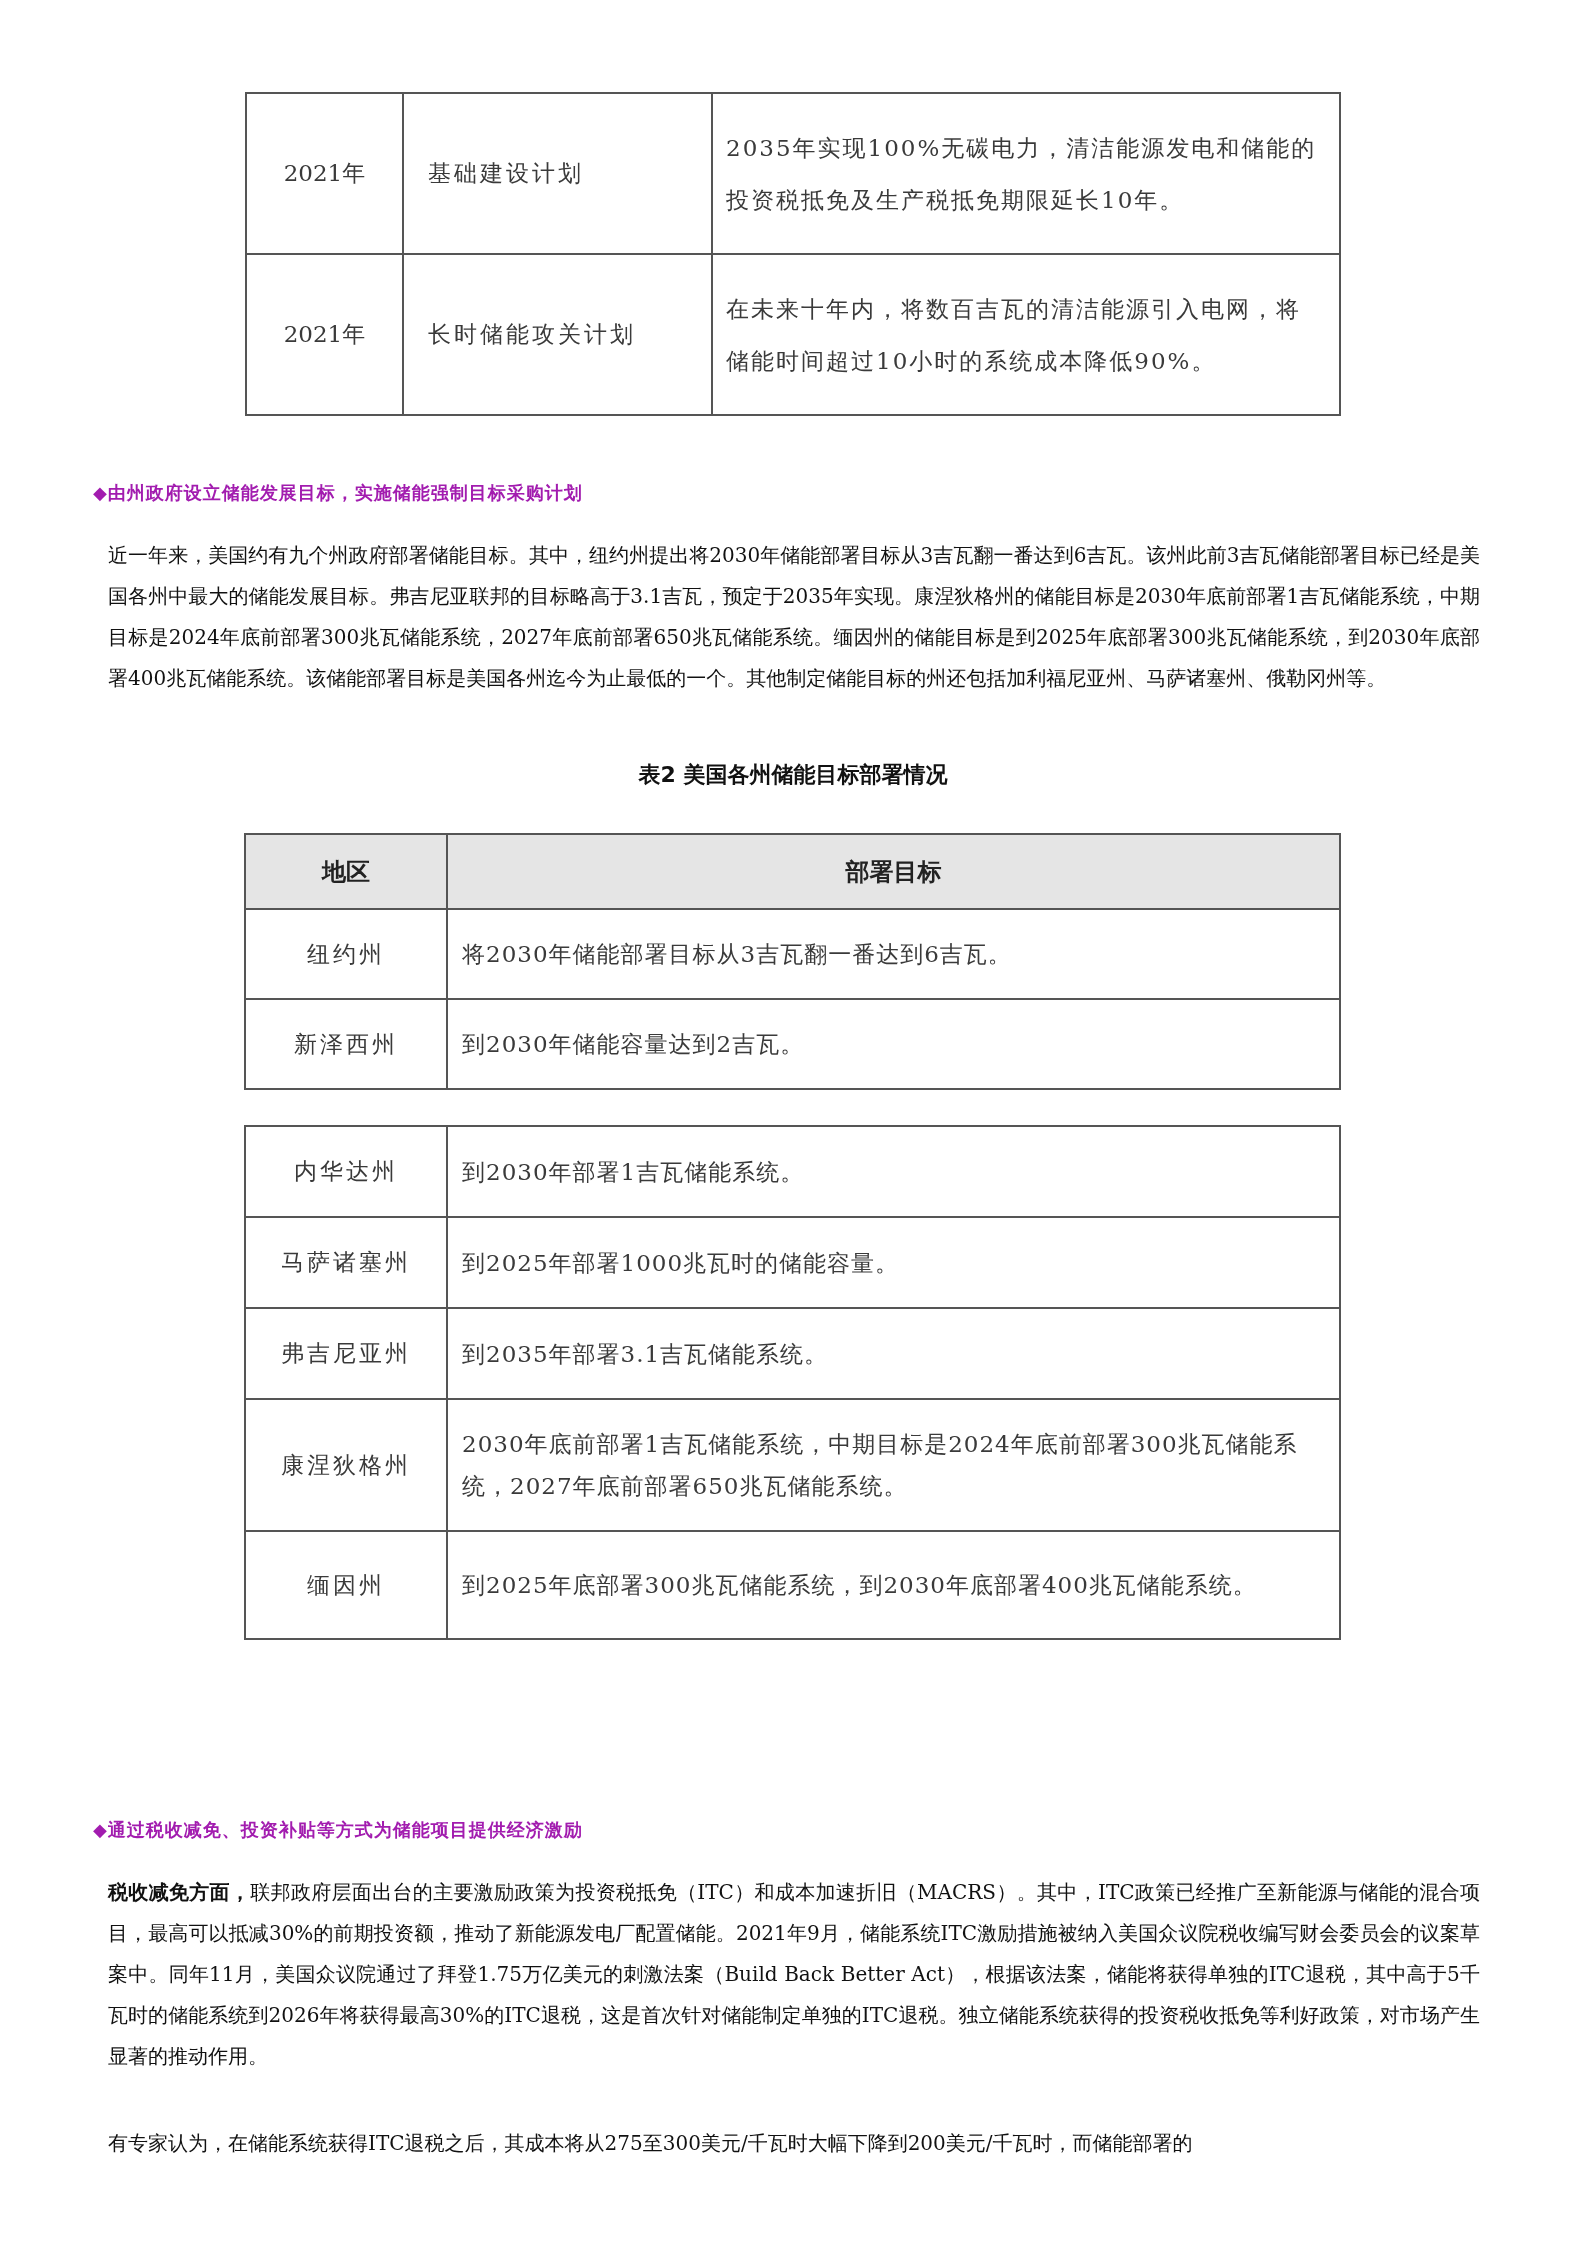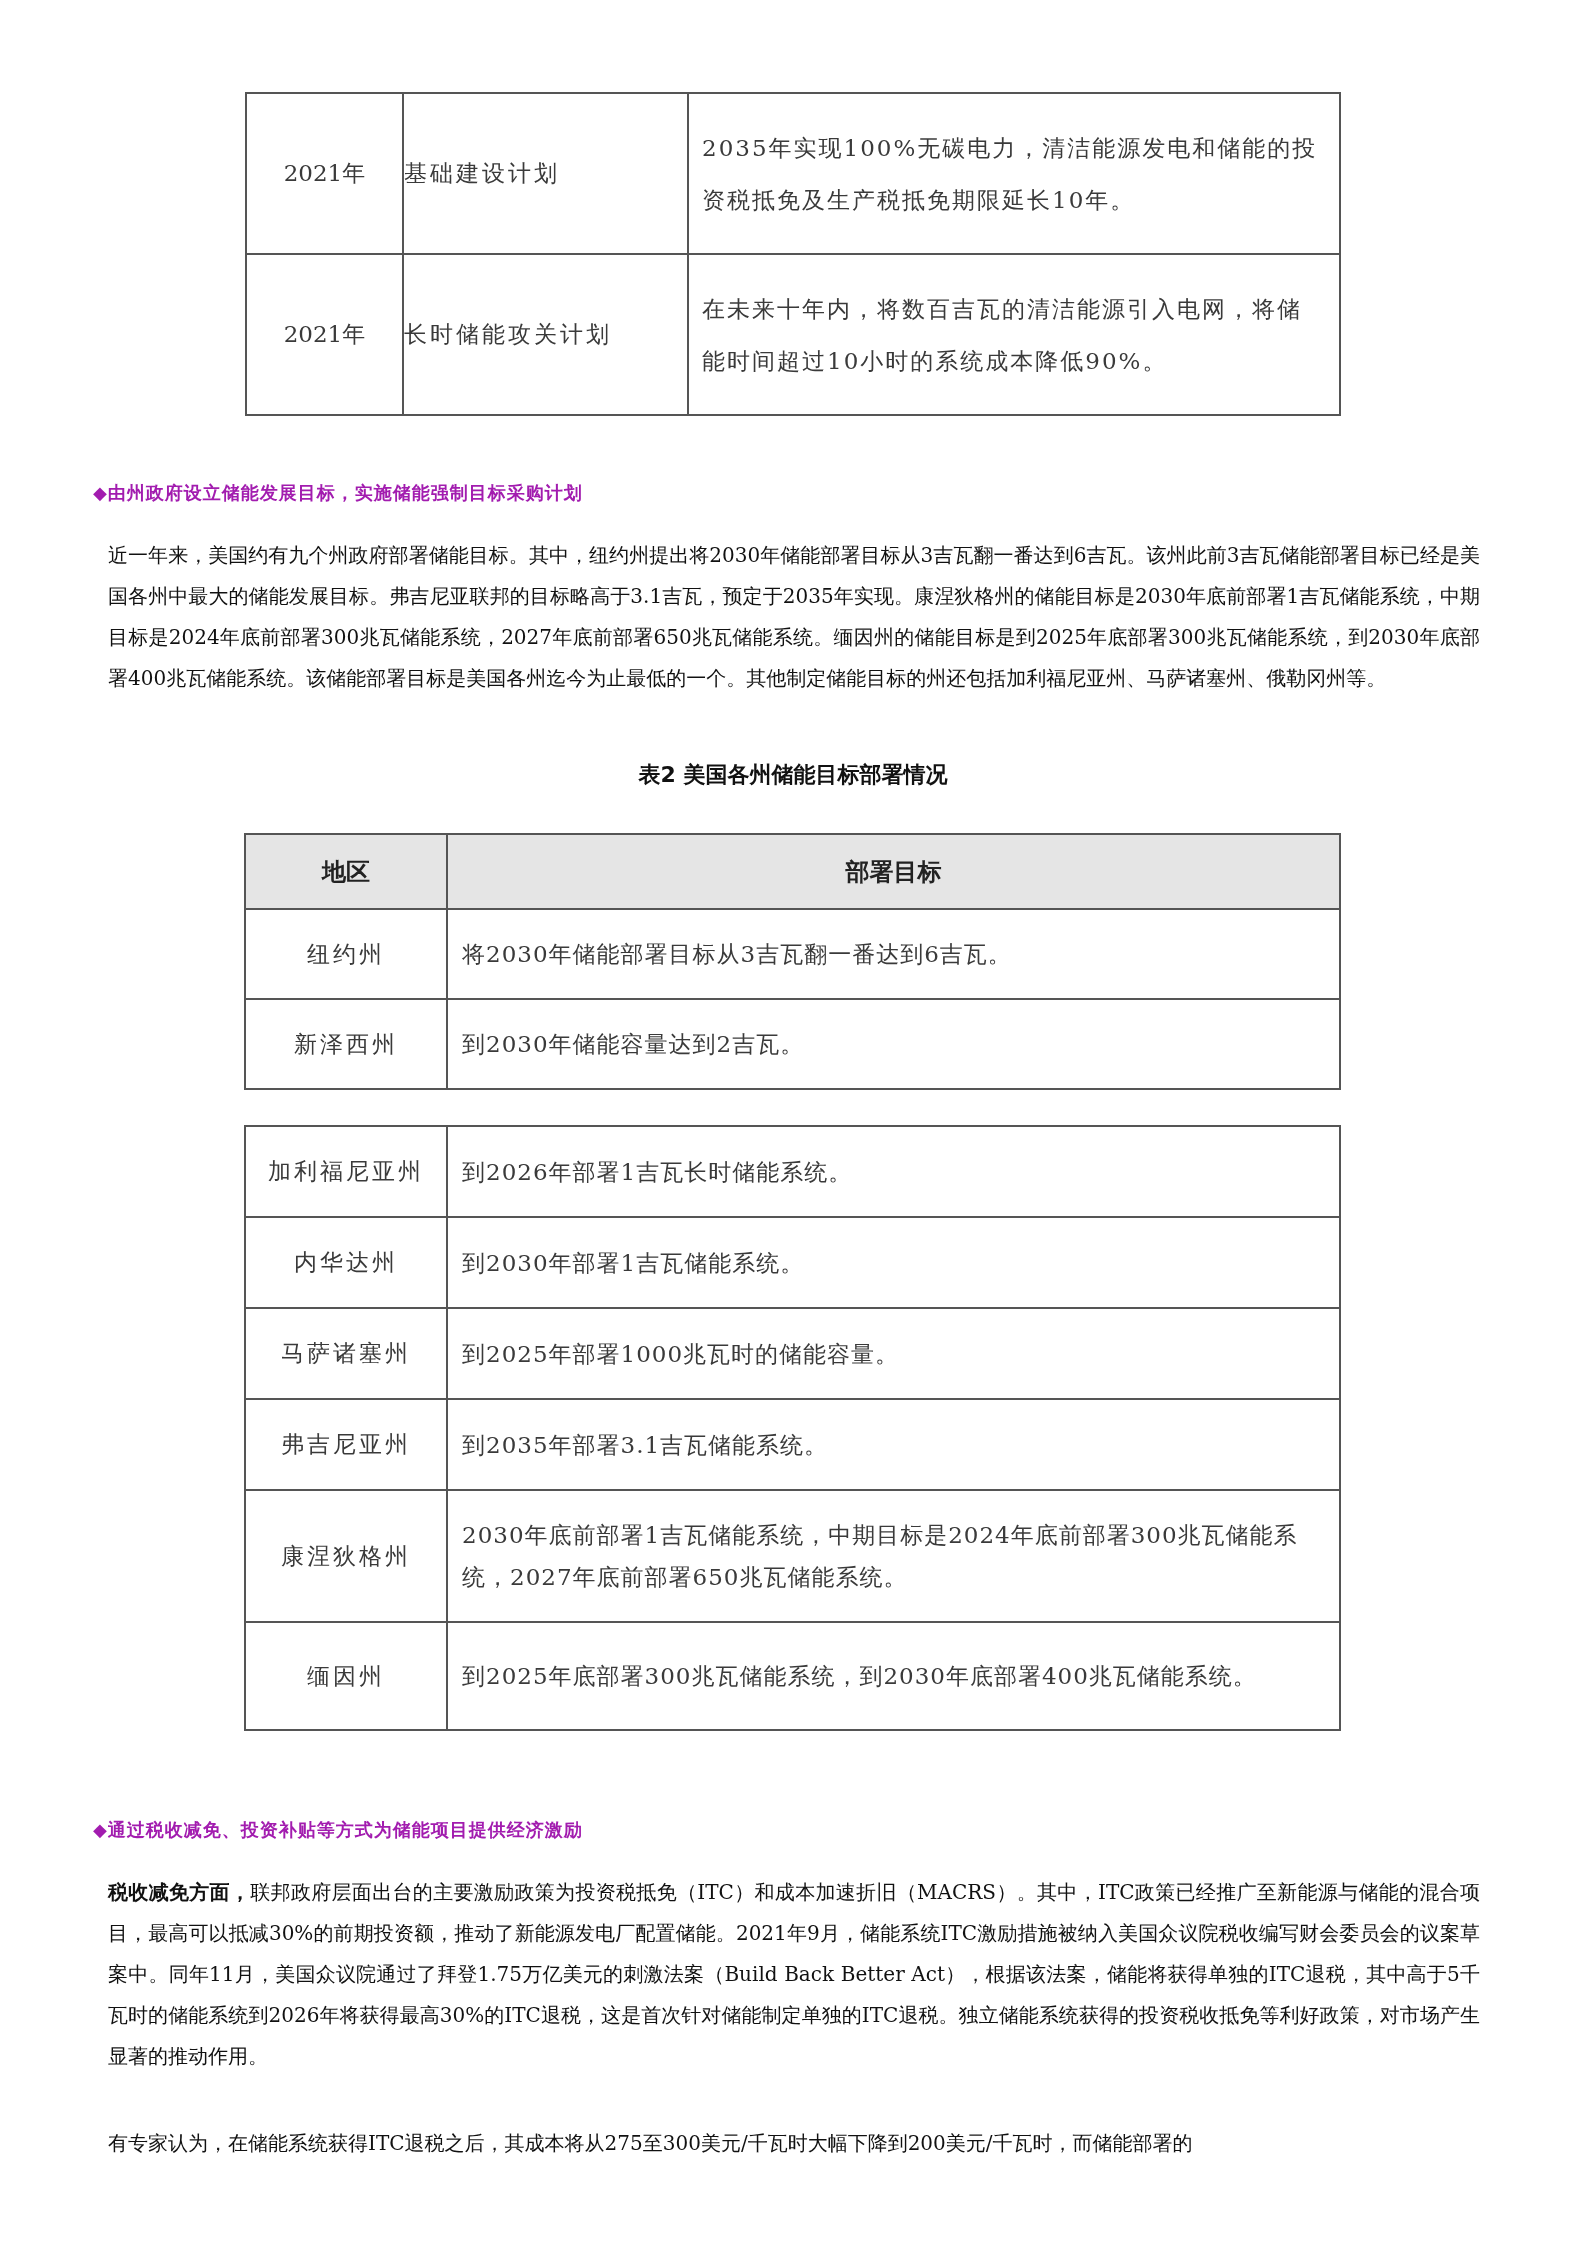--- a/index.html
+++ b/index.html
@@ -5,21 +5,21 @@
   html, body { margin:0; padding:0; background:#ffffff; }
   body { width:1586px; height:2245px; position:relative; overflow:hidden;
          font-family:"DejaVu Serif","Liberation Serif",serif; color:#111; }
   .abs { position:absolute; }
   table { border-collapse:collapse; table-layout:fixed; }
   td, th { border:2px solid #555; padding:0; color:#3a3a3a; font-size:23px;
            font-family:"DejaVu Serif","Liberation Serif",serif; }
   .t1 { left:245px; top:92px; width:1096px; }
   .t1 td { height:159px; }
   .t1 .c1 { width:155px; text-align:center; }
-  .t1 .c2 { width:283px; padding-left:0; letter-spacing:3px; }
+  .t1 .c2 { width:283px; padding-left:24px; letter-spacing:3px; }
   .t1 .c3 { padding:0 14px 0 13px; line-height:52px; letter-spacing:2px; }
   .section-heading { left:93px; font-size:18px; font-weight:bold; color:#a21caf;
            font-family:"DejaVu Sans","Liberation Sans",sans-serif; letter-spacing:1px; }
   .para { left:108px; width:1372px; font-size:20px; line-height:41px; color:#111;
           font-family:"DejaVu Serif","Liberation Serif",serif; text-align:justify; }
   .para b { font-weight:bold; }
   .caption { left:0; width:1586px; top:760px; text-align:center; font-size:22px; font-weight:bold;
              font-family:"DejaVu Sans","Liberation Sans",sans-serif; color:#111; }
   .t2 { left:244px; width:1097px;padding-left:10px; }
   .t2 th { background:#e5e5e5; height:73px; font-size:24px; font-weight:bold; color:#222;
@@ -67,24 +67,20 @@
   </tr>
   <tr>
     <td class="c1">新泽西州</td>
     <td class="c2">到2030年储能容量达到2吉瓦。</td>
   </tr>
 </tbody>
   </table>
 
 <table class="abs t2 t2b">
   <tbody>
-      <tr>
-    <td class="c1" style="height:89px;">加利福尼亚州</td>
-    <td class="c2">到2026年部署1吉瓦长时储能系统。</td>
-  </tr>
   <tr>
     <td class="c1" style="height:89px;">内华达州</td>
     <td class="c2">到2030年部署1吉瓦储能系统。</td>
   </tr>
   <tr>
     <td class="c1" style="height:89px;">马萨诸塞州</td>
     <td class="c2">到2025年部署1000兆瓦时的储能容量。</td>
   </tr>
   <tr>
     <td class="c1" style="height:89px;">弗吉尼亚州</td>

